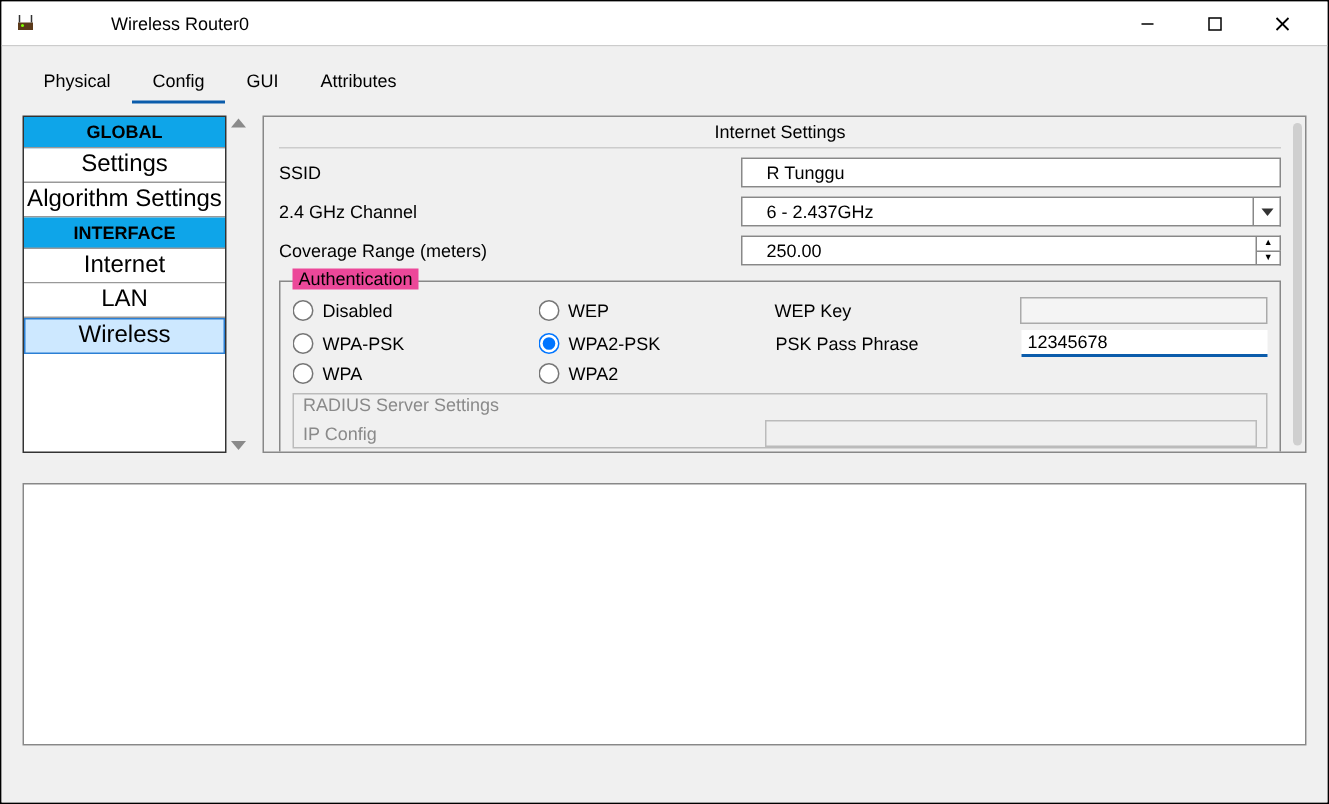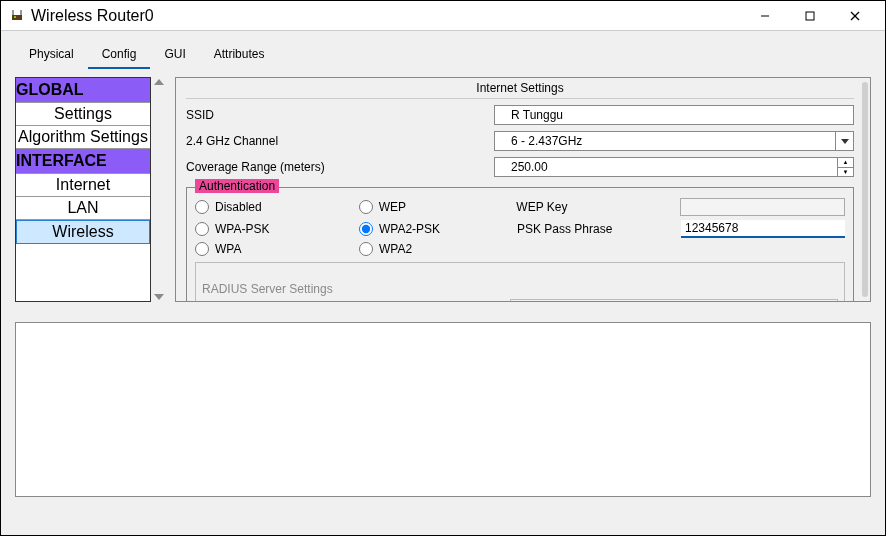--- a/index.html
+++ b/index.html
@@ -23,21 +23,22 @@
     }
     .titlebar .app-icon {
       width: 16px; height: 16px;
       margin-right: 6px;
       display: inline-flex;
       align-items: center;
       justify-content: center;
     }
     .titlebar .title {
       flex: 1;
-      font-size: 16px;
+      font-size: 12px;
+      margin-left: 43px;
     }
     .win-controls {
       display: flex;
       gap: 0;
     }
     .win-btn {
       width: 45px; height: 28px;
       display: flex; align-items: center; justify-content: center;
       font-size: 14px;
       font-family: "Segoe UI Symbol", sans-serif;
@@ -75,24 +76,25 @@
       align-items: flex-start;
     }
     .sidebar {
       width: 136px;
       border: 1px solid #333;
       background: #fff;
       height: 225px;
     }
     .sidebar-header {
       font-weight: bold;
+      text-align: center;
       padding: 3px 0;
       border-bottom: 1px solid #999;
-      background: #8b5cf6;
-      font-size: 16px;
+      background: #0ea5e9;
+      font-size: 12px;
     }
     .sidebar-item {
       text-align: center;
       padding: 2px 0;
       border-bottom: 1px solid #999;
       background: #fff;
       font-size: 16px;
     }
     .sidebar-item.selected {
       background: #cde8ff;
@@ -235,21 +237,21 @@
     }
     .key-input.active-underline {
       background: #fff;
       border: none;
       border-bottom: 2px solid #0b5cab;
     }
     .radius-block {
       border: 1px solid #bbb;
       border-top: 1px solid #bbb;
       margin-top: 6px;
-      padding: 19px 6px;
+      padding: 0 6px;
       color: #8a8a8a;
     }
     .radius-label {
       font-size: 12px;
       color: #8a8a8a;
     }
     .bottom-panel {
       margin-top: 20px;
       border: 1px solid #888;
       background: #fff;

